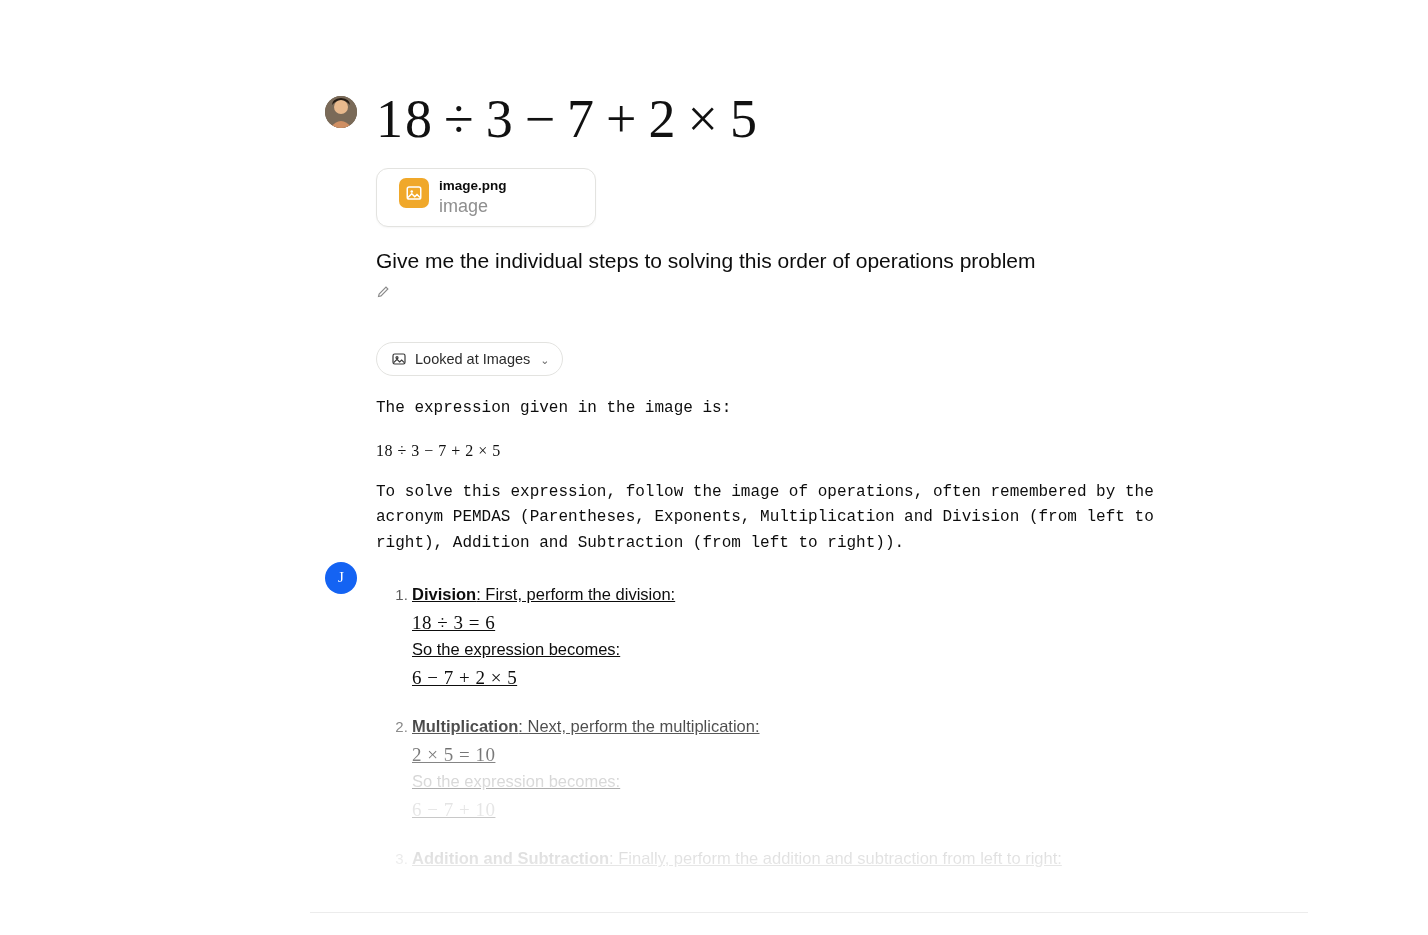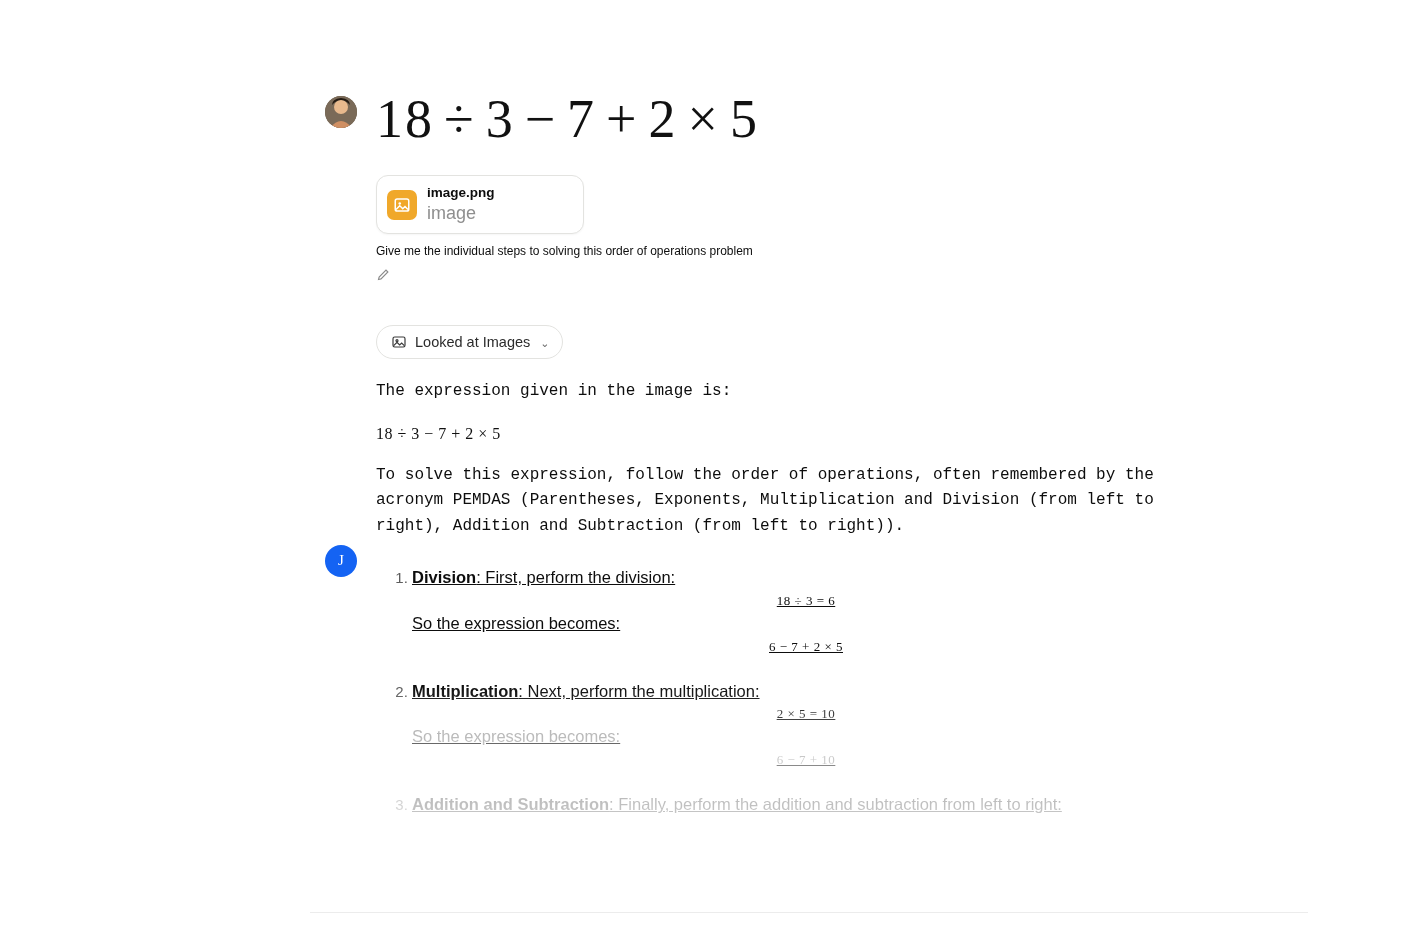--- a/index.html
+++ b/index.html
@@ -76,27 +76,26 @@
     font-size: 54px;
     letter-spacing: 2px;
     color: #111;
     margin-top: 6px;
   }
   .math-image .op {
     margin: 0 10px;
   }
 
   .attachment {
-    margin-top: 13px;
+    margin-top: 6px;
     display: inline-flex;
-    align-items: center;
     gap: 10px;
     border: 1px solid #e3e3e0;
     border-radius: 12px;
-    padding: 9px 16px 9px 10px;
+    padding: 9px 16px 9px 22px;
     background: #fff;
     box-shadow: 0 1px 2px rgba(0,0,0,0.04);
     min-width: 180px;
   }
   .attachment-icon {
     width: 30px;
     height: 30px;
     border-radius: 7px;
     background: #f0a82a;
     display: flex;
@@ -109,22 +108,22 @@
     font-size: 13.5px;
     font-weight: bold;
     color: #0d0d0d;
   }
   .attachment-type {
     font-size: 18px;
     color: #8f8f8f;
   }
 
   .user-text {
-    margin-top: 8px;
-    font-size: 12px;
+    margin-top: 18px;
+    font-size: 21px;
     line-height: 1.55;
     color: #0d0d0d;
   }
   .edit-row {
     margin-top: 6px;
     height: 20px;
     color: #8a8a8a;
   }
 
   
@@ -157,23 +156,22 @@
   }
   .math-block {
     font-family: "Liberation Serif", serif;
     font-size: 16px;
     margin-top: 20px;
     color: #111;
     letter-spacing: 0.5px;
   }
   .math-inline {
     font-family: "Liberation Serif", serif;
-    font-size: 13px;
+    font-size: 19px;
     letter-spacing: 0.5px;
-    text-align: center;
   }
 
   ol.steps {
     margin: 26px 0 0 0;
     padding-left: 36px;
     font-size: 16.5px;
     line-height: 1.55;
   }
   ol.steps > li {
     margin-bottom: 22px;
@@ -272,21 +270,21 @@
             <path d="M4 17.5l5-5 4 4 3-3 4 4"></path>
           </svg>
           <span>Looked at Images</span>
           <span class="chev">⌄</span>
         </div>
 
         <div class="para">The expression given in the image is:</div>
 
         <div class="math-block">18 ÷ 3 − 7 + 2 × 5</div>
 
-        <div class="para">To solve this expression, follow the order of operations, often remembered by the acronym PEMDAS (Parentheses, Exponents, Multiplication and Division (from left to right), Addition and Subtraction (from left to right)).</div>
+        <div class="para">To solve this expression, follow the image of operations, often remembered by the acronym PEMDAS (Parentheses, Exponents, Multiplication and Division (from left to right), Addition and Subtraction (from left to right)).</div>
 
         <ol class="steps">
           <li>
             <span class="step-title">Division</span><span>: First, perform the division:</span>
             <div class="math-inline">18 ÷ 3 = 6</div>
             <div class="sub-line">So the expression becomes:</div>
             <div class="math-inline">6 − 7 + 2 × 5</div>
           </li>
 
           <li>

